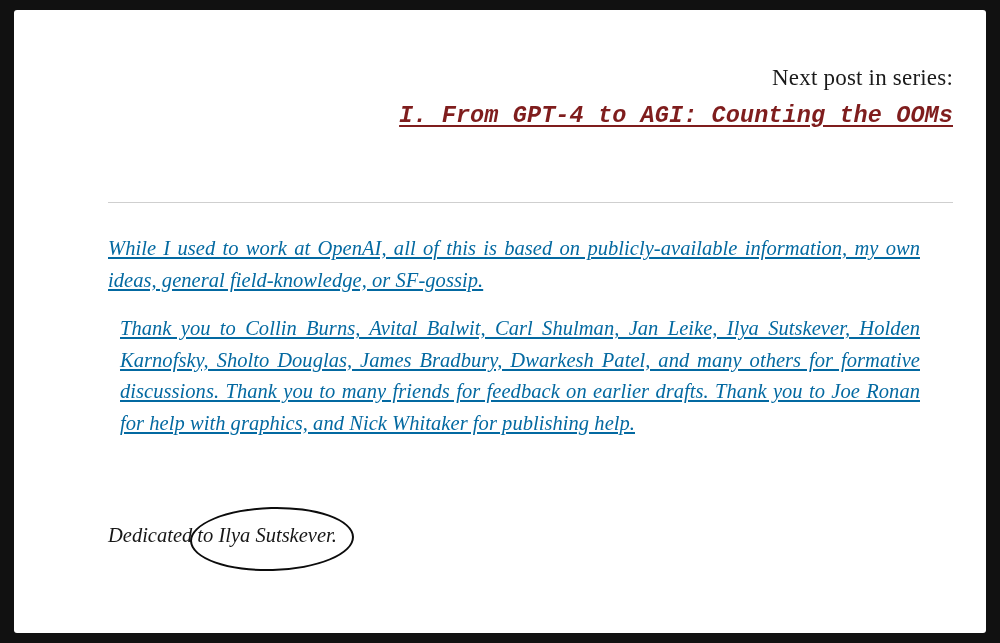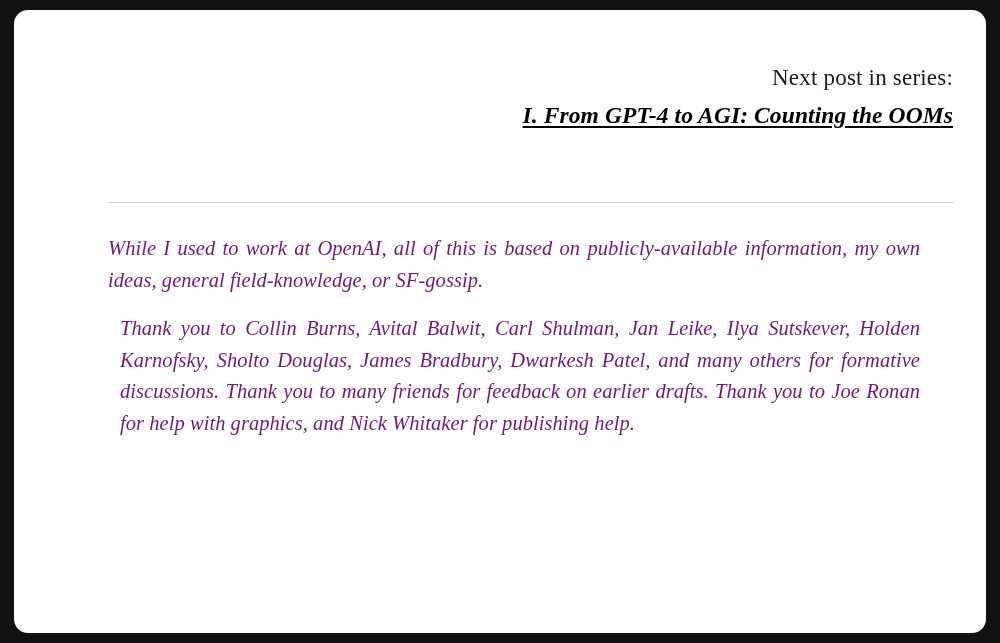--- a/index.html
+++ b/index.html
@@ -13,21 +13,21 @@
     font-family: "Liberation Serif", serif;
     overflow: hidden;
   }
   .page {
     position: absolute;
     left: 14px;
     top: 10px;
     width: 972px;
     height: 623px;
     background: #ffffff;
-    border-radius: 14px;
+    border-radius: 3px;
     box-sizing: border-box;
     overflow: hidden;
   }
   .content {
     position: absolute;
     left: 94px;
     top: 0;
     width: 845px;
     height: 100%;
   }
@@ -38,49 +38,50 @@
   .series-label {
     font-family: "Liberation Serif", serif;
     font-size: 23px;
     color: #1a1a1a;
     letter-spacing: 0.2px;
     line-height: 1.35;
   }
   .series-link {
     display: inline-block;
     margin-top: 9px;
-    font-family: Liberation Serif, serif;
+    font-family: Liberation Mono, monospace;
     font-weight: bold;
     font-style: italic;
     font-size: 23.5px;
-    color: #000000;
+    color: #7f1d1d;
     text-decoration: underline;
     text-underline-offset: 3px;
     letter-spacing: 0.1px;
     cursor: pointer;
   }
   .divider {
     margin-top: 73px;
     height: 1px;
     background: #cfcfcf;
     width: 845px;
   }
   .body-text {
     margin-top: 30px;
     width: 812px;
   }
   .para {
     font-family: "Liberation Serif", serif;
     font-style: italic;
     font-size: 20.5px;
     line-height: 31.5px;
-    color: #701a75;
+    color: #0369a1;
     text-align: justify;
     margin: 0 0 17px 0;
     letter-spacing: 0.05px;
+    text-decoration: underline;
   }
   .para.last {
     margin-bottom: 0;
     margin-left: 12px;
   }
   .dedication-wrap {
     position: relative;
     margin-top: 66px;
     width: 500px;
     height: 60px;
@@ -119,15 +120,19 @@
       <a class="series-link">I.  From GPT-4 to AGI: Counting the OOMs</a>
     </div>
 
     <div class="divider"></div>
 
     <div class="body-text">
       <p class="para">While I used to work at OpenAI, all of this is based on publicly-available information, my own ideas, general field-knowledge, or SF-gossip.</p>
       <p class="para last">Thank you to Collin Burns, Avital Balwit, Carl Shulman, Jan Leike, Ilya Sutskever, Holden Karnofsky, Sholto Douglas, James Bradbury, Dwarkesh Patel, and many others for formative discussions. Thank you to many friends for feedback on earlier drafts. Thank you to Joe Ronan for help with graphics, and Nick Whitaker for publishing help.</p>
     </div>
 
+    <div class="dedication-wrap">
+      <div class="dedication">Dedicated to Ilya Sutskever.</div>
+      <div class="ellipse"></div>
+    </div>
 
   </div>
 </div>
 
 </body></html>

